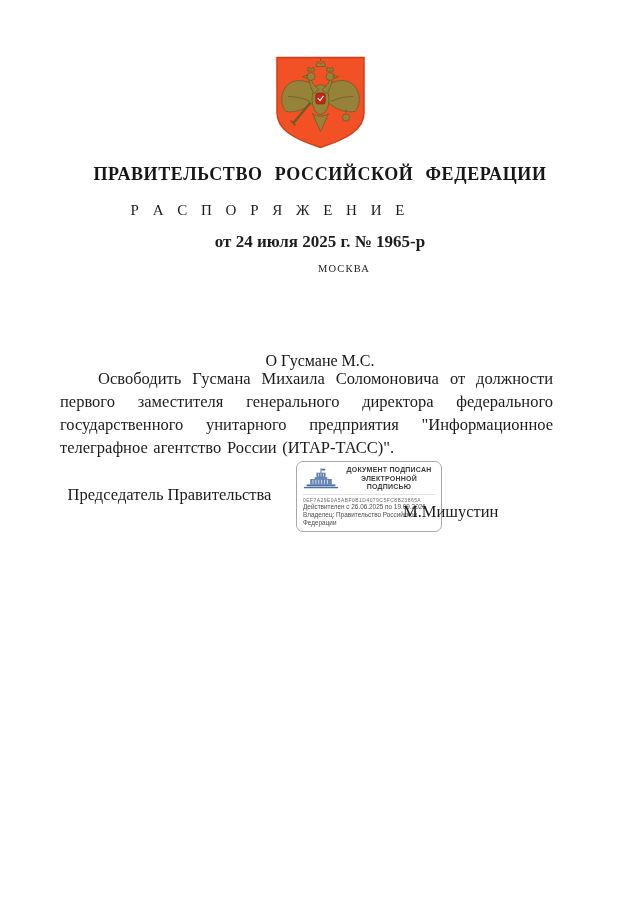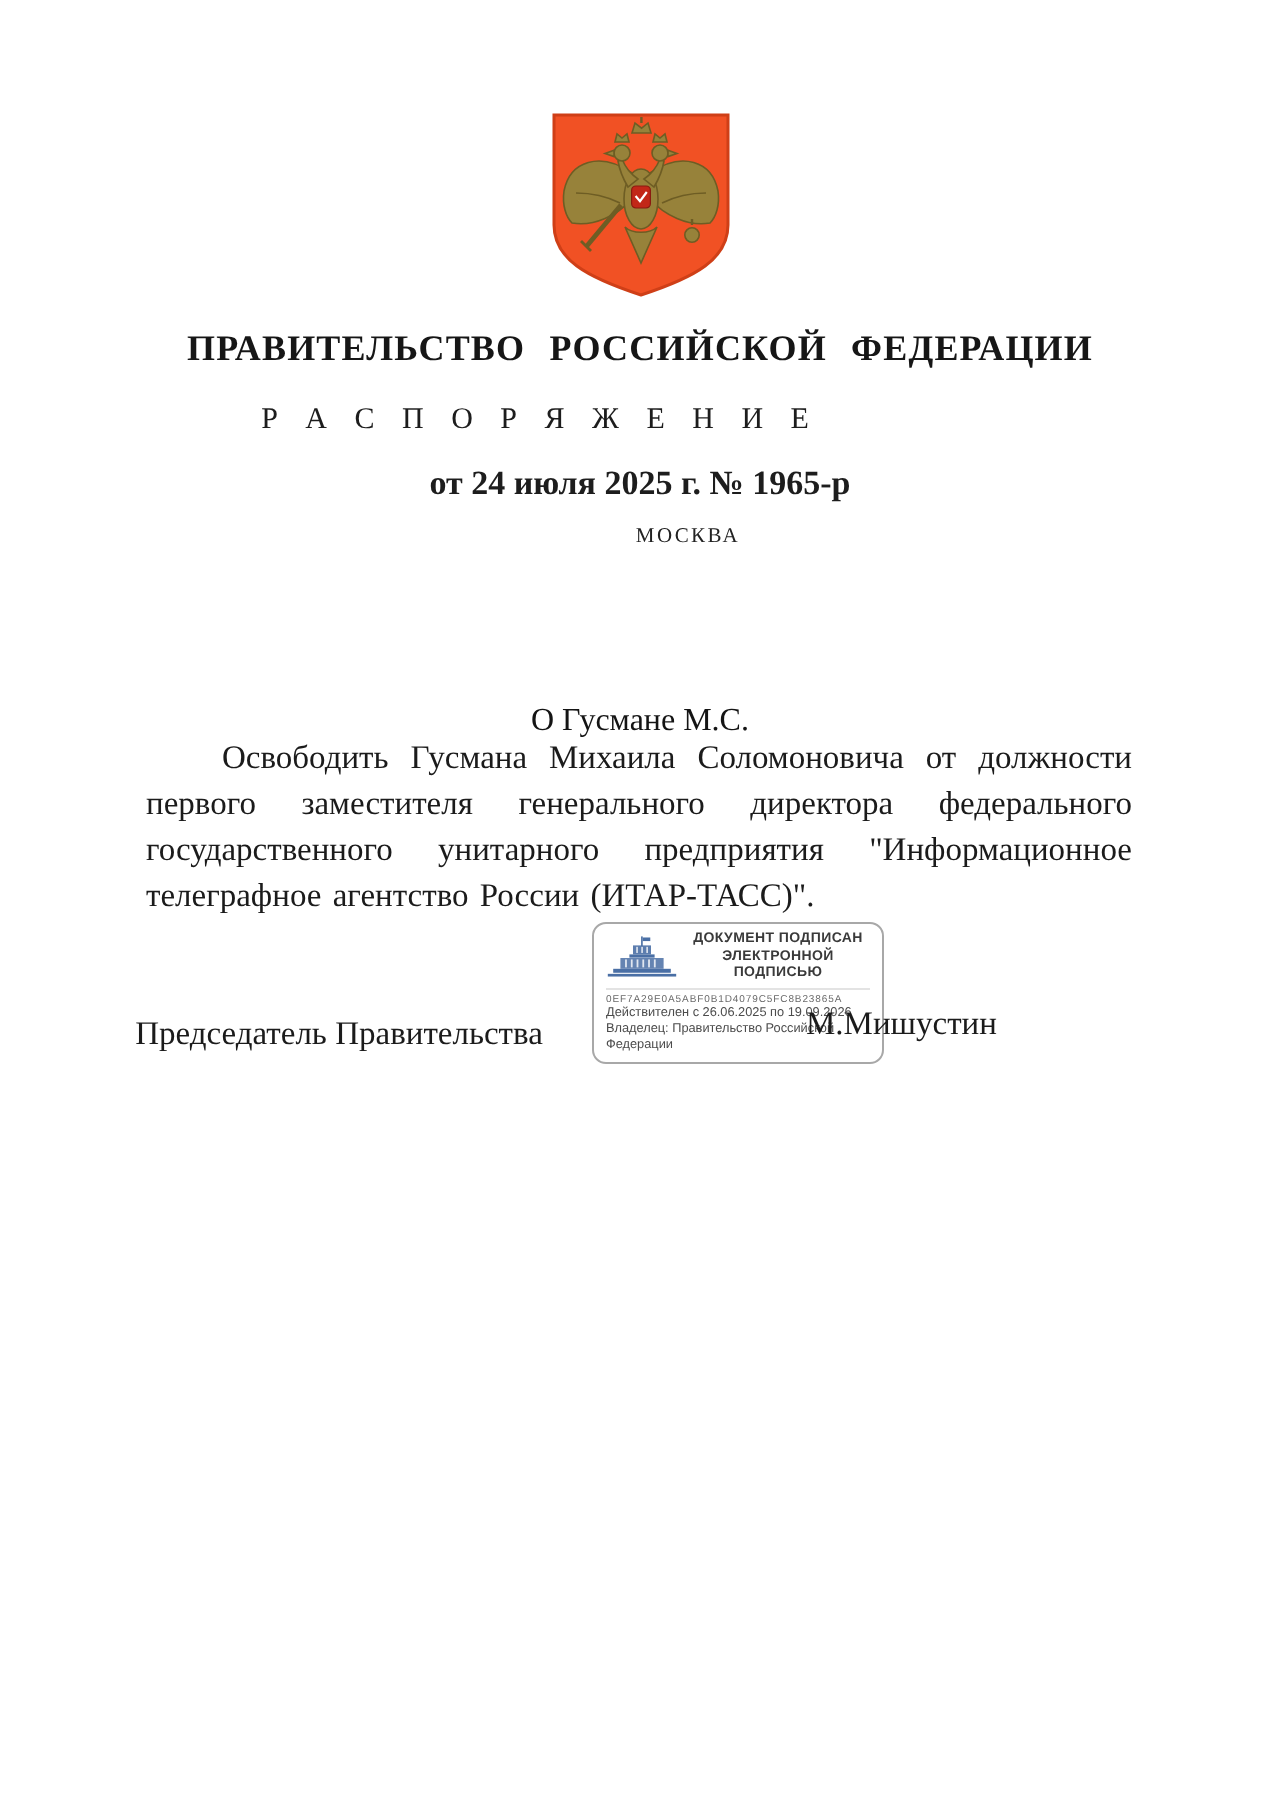--- a/index.html
+++ b/index.html
@@ -24,27 +24,27 @@
   }
   .city {
     position:absolute; left:0; top:263px; width:640px; text-align:center;
     font-size:10.5px; letter-spacing:1.2px; color:#222;padding-left:48px;
   }
   .subject {
     position:absolute; left:0; top:324px; width:640px; text-align:center;
     font-size:16px; font-weight:normal; color:#141414;margin-top:28px;
   }
   .body-text {
-    position:absolute; left:73px; top:367px; width:493px;
+    position:absolute; left:60px; top:367px; width:493px;
     font-size:16.5px; line-height:23px; text-align:justify; text-indent:38px;
     word-spacing:1.5px; color:#1b1b1b;
   }
   .signer-title {
     position:absolute; left:62px; top:484px; width:215px; text-align:center;
-    font-size:16.5px; line-height:21px; color:#1b1b1b;margin-top:22px;
+    font-size:16.5px; line-height:21px; color:#1b1b1b;
   }
   .signer-name {
     position:absolute; right:77px; top:502px; width:160px; text-align:left;
     font-size:16.5px; color:#1b1b1b;
   }
   .stamp {
     position:absolute; left:296px; top:461px; width:146px; height:71px;
     border:1px solid #a8a8a8; border-radius:7px; background:#fff;
     padding:4px 6px 3px 6px;
     font-family:"Liberation Sans","DejaVu Sans",sans-serif;

